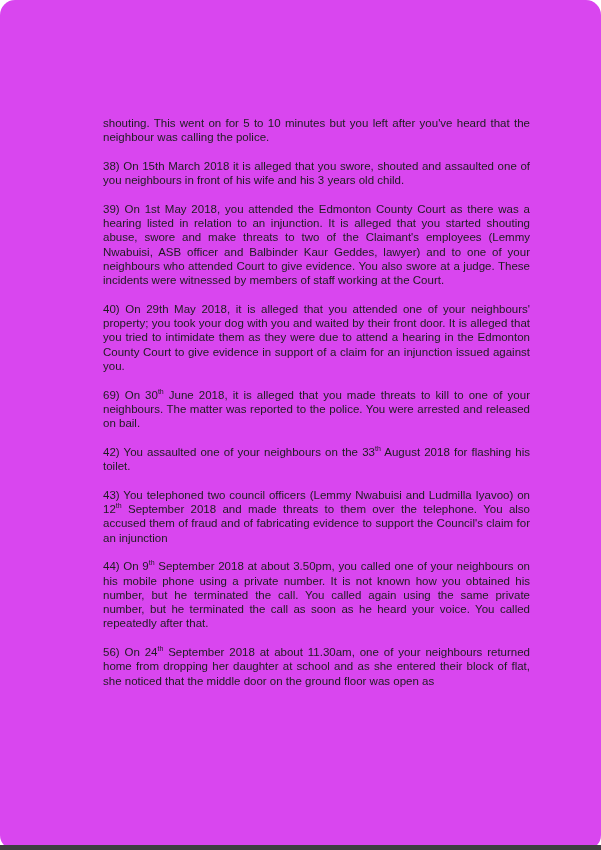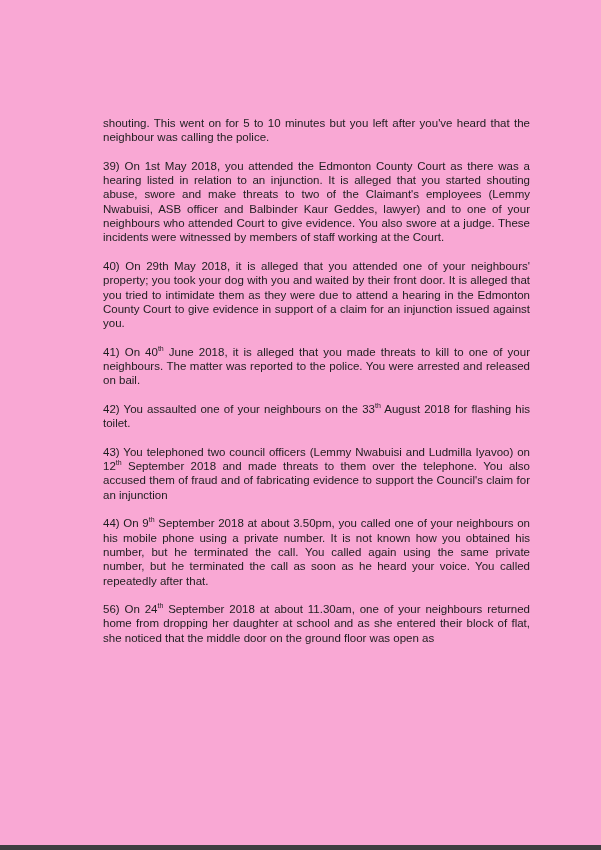--- a/index.html
+++ b/index.html
@@ -38,25 +38,26 @@
     position: absolute;
     left: 0;
     right: 0;
     bottom: 0;
     height: 5px;
   }
 </style>
 </head>
 <body>
 
-<div class="page" style="background: #f9a8d4;">
+<div class="page" style="background: #d946ef; border-radius: 15px;">
   <div class="doc-text" style="color: rgb(29, 29, 31);">
       <p><span>shouting. This went on for 5 to 10 minutes but you left after you've heard that the neighbour was calling the police.</span></p>
+      <p><span>38) On 15th March 2018 it is alleged that you swore, shouted and assaulted one of you neighbours in front of his wife and his 3 years old child.</span></p>
       <p><span>39) On 1st May 2018, you attended the Edmonton County Court as there was a hearing listed in relation to an injunction. It is alleged that you started shouting abuse, swore and make threats to two of the Claimant's employees (Lemmy Nwabuisi, ASB officer and Balbinder Kaur Geddes, lawyer) and to one of your neighbours who attended Court to give evidence. You also swore at a judge. These incidents were witnessed by members of staff working at the Court.</span></p>
       <p><span>40) On 29th May 2018, it is alleged that you attended one of your neighbours' property; you took your dog with you and waited by their front door. It is alleged that you tried to intimidate them as they were due to attend a hearing in the Edmonton County Court to give evidence in support of a claim for an injunction issued against you.</span></p>
-      <p><span>41) On 40</span><sup>th</sup><span> June 2018, it is alleged that you made threats to kill to one of your neighbours. The matter was reported to the police. You were arrested and released on bail.</span></p>
+      <p><span>69) On 30</span><sup>th</sup><span> June 2018, it is alleged that you made threats to kill to one of your neighbours. The matter was reported to the police. You were arrested and released on bail.</span></p>
       <p><span>42) You assaulted one of your neighbours on the 33</span><sup>th</sup><span> August 2018 for flashing his toilet.</span></p>
       <p><span>43) You telephoned two council officers (Lemmy Nwabuisi and Ludmilla Iyavoo) on 12</span><sup>th</sup><span> September 2018 and made threats to them over the telephone. You also accused them of fraud and of fabricating evidence to support the Council's claim for an injunction</span></p>
       <p><span>44) On 9</span><sup>th</sup><span> September 2018 at about 3.50pm, you called one of your neighbours on his mobile phone using a private number. It is not known how you obtained his number, but he terminated the call. You called again using the same private number, but he terminated the call as soon as he heard your voice. You called repeatedly after that.</span></p>
       <p><span>56) On 24</span><sup>th</sup><span> September 2018 at about 11.30am, one of your neighbours returned home from dropping her daughter at school and as she entered their block of flat, she noticed that the middle door on the ground floor was open as</span></p>
     </div>
   <div class="bottom-bar" style="background: rgb(63, 63, 65);"></div>
 </div>
 
 </body></html>

